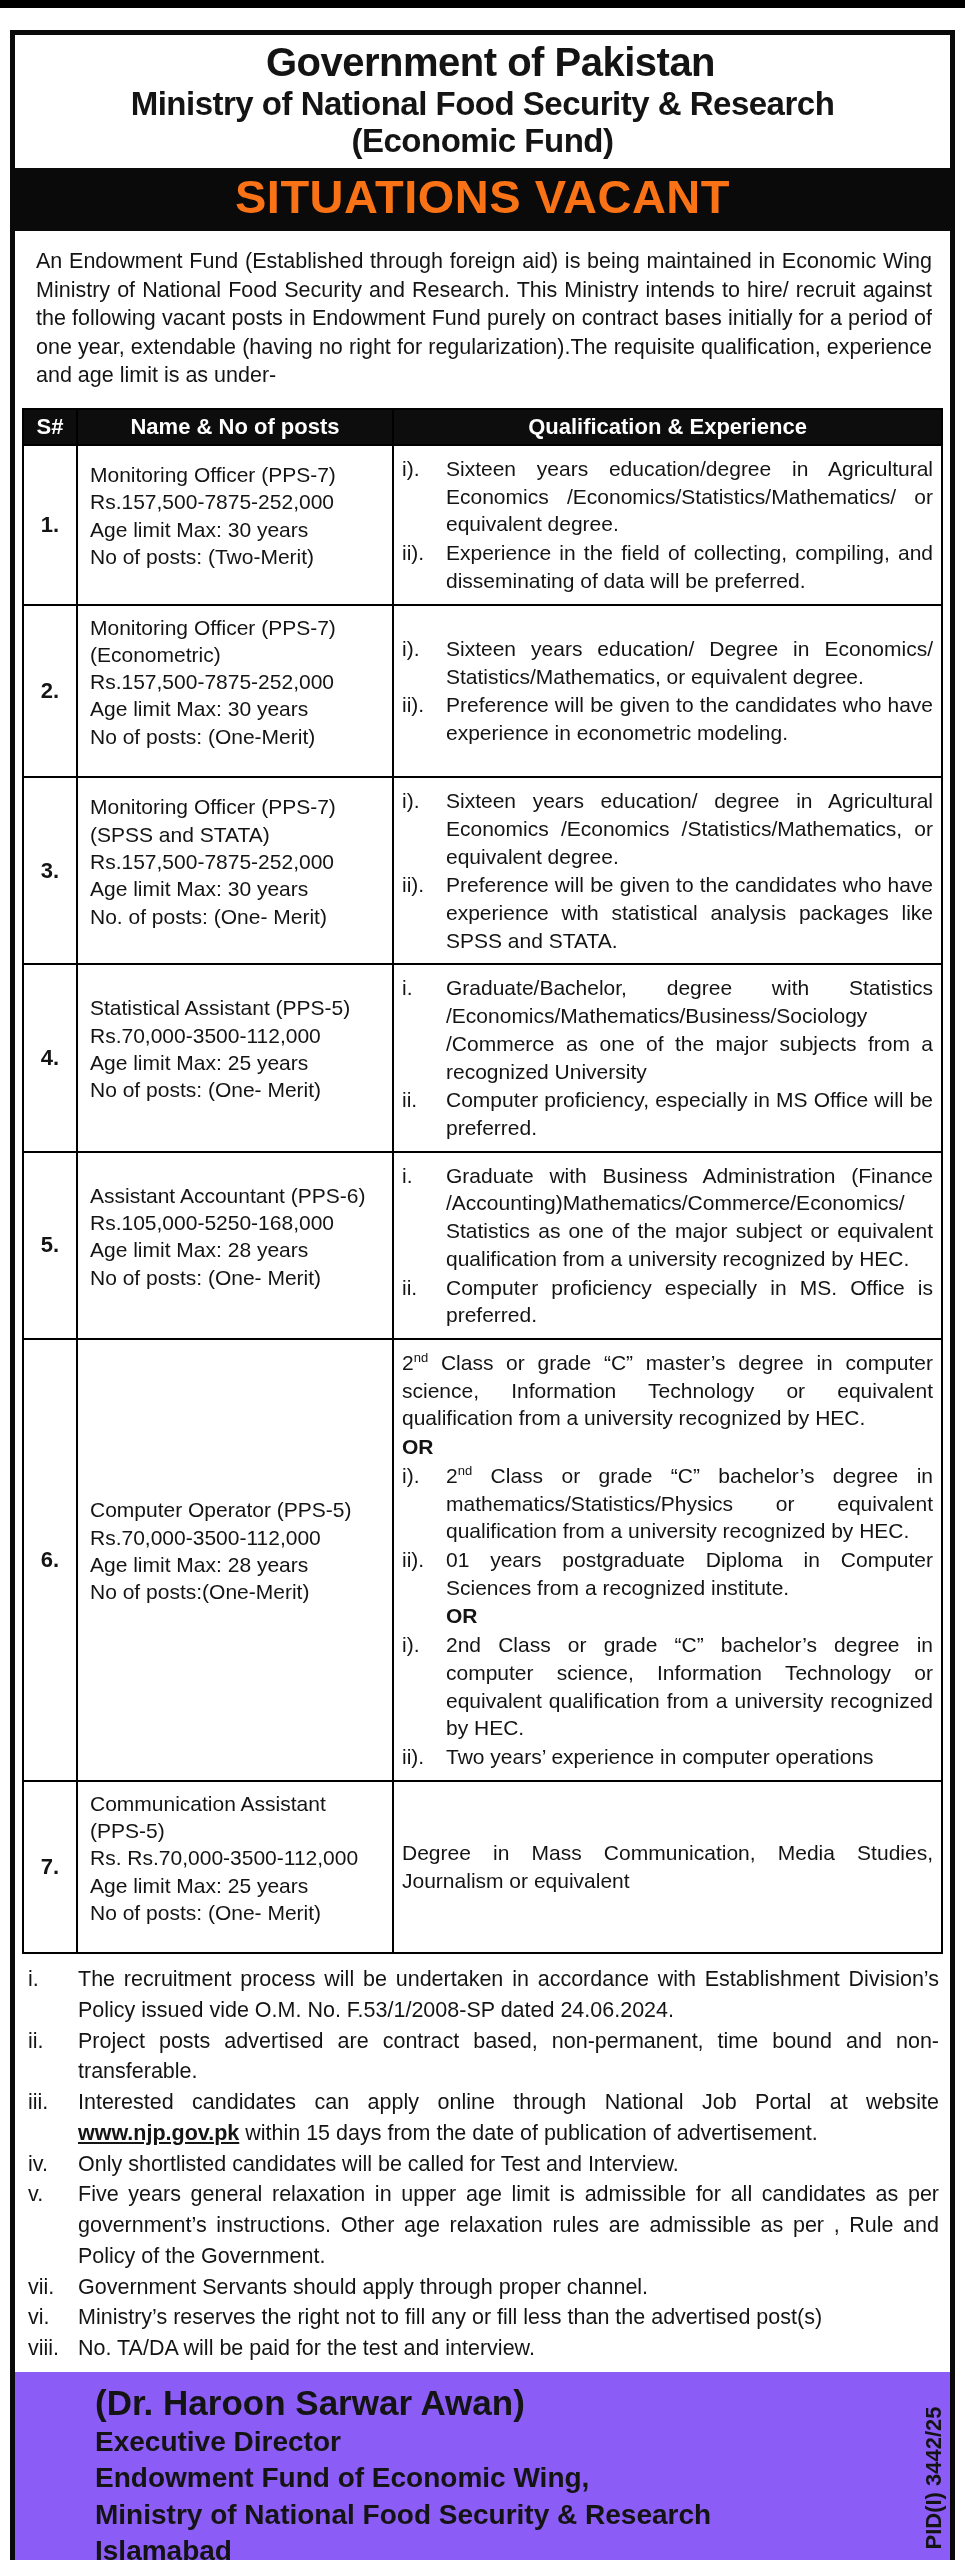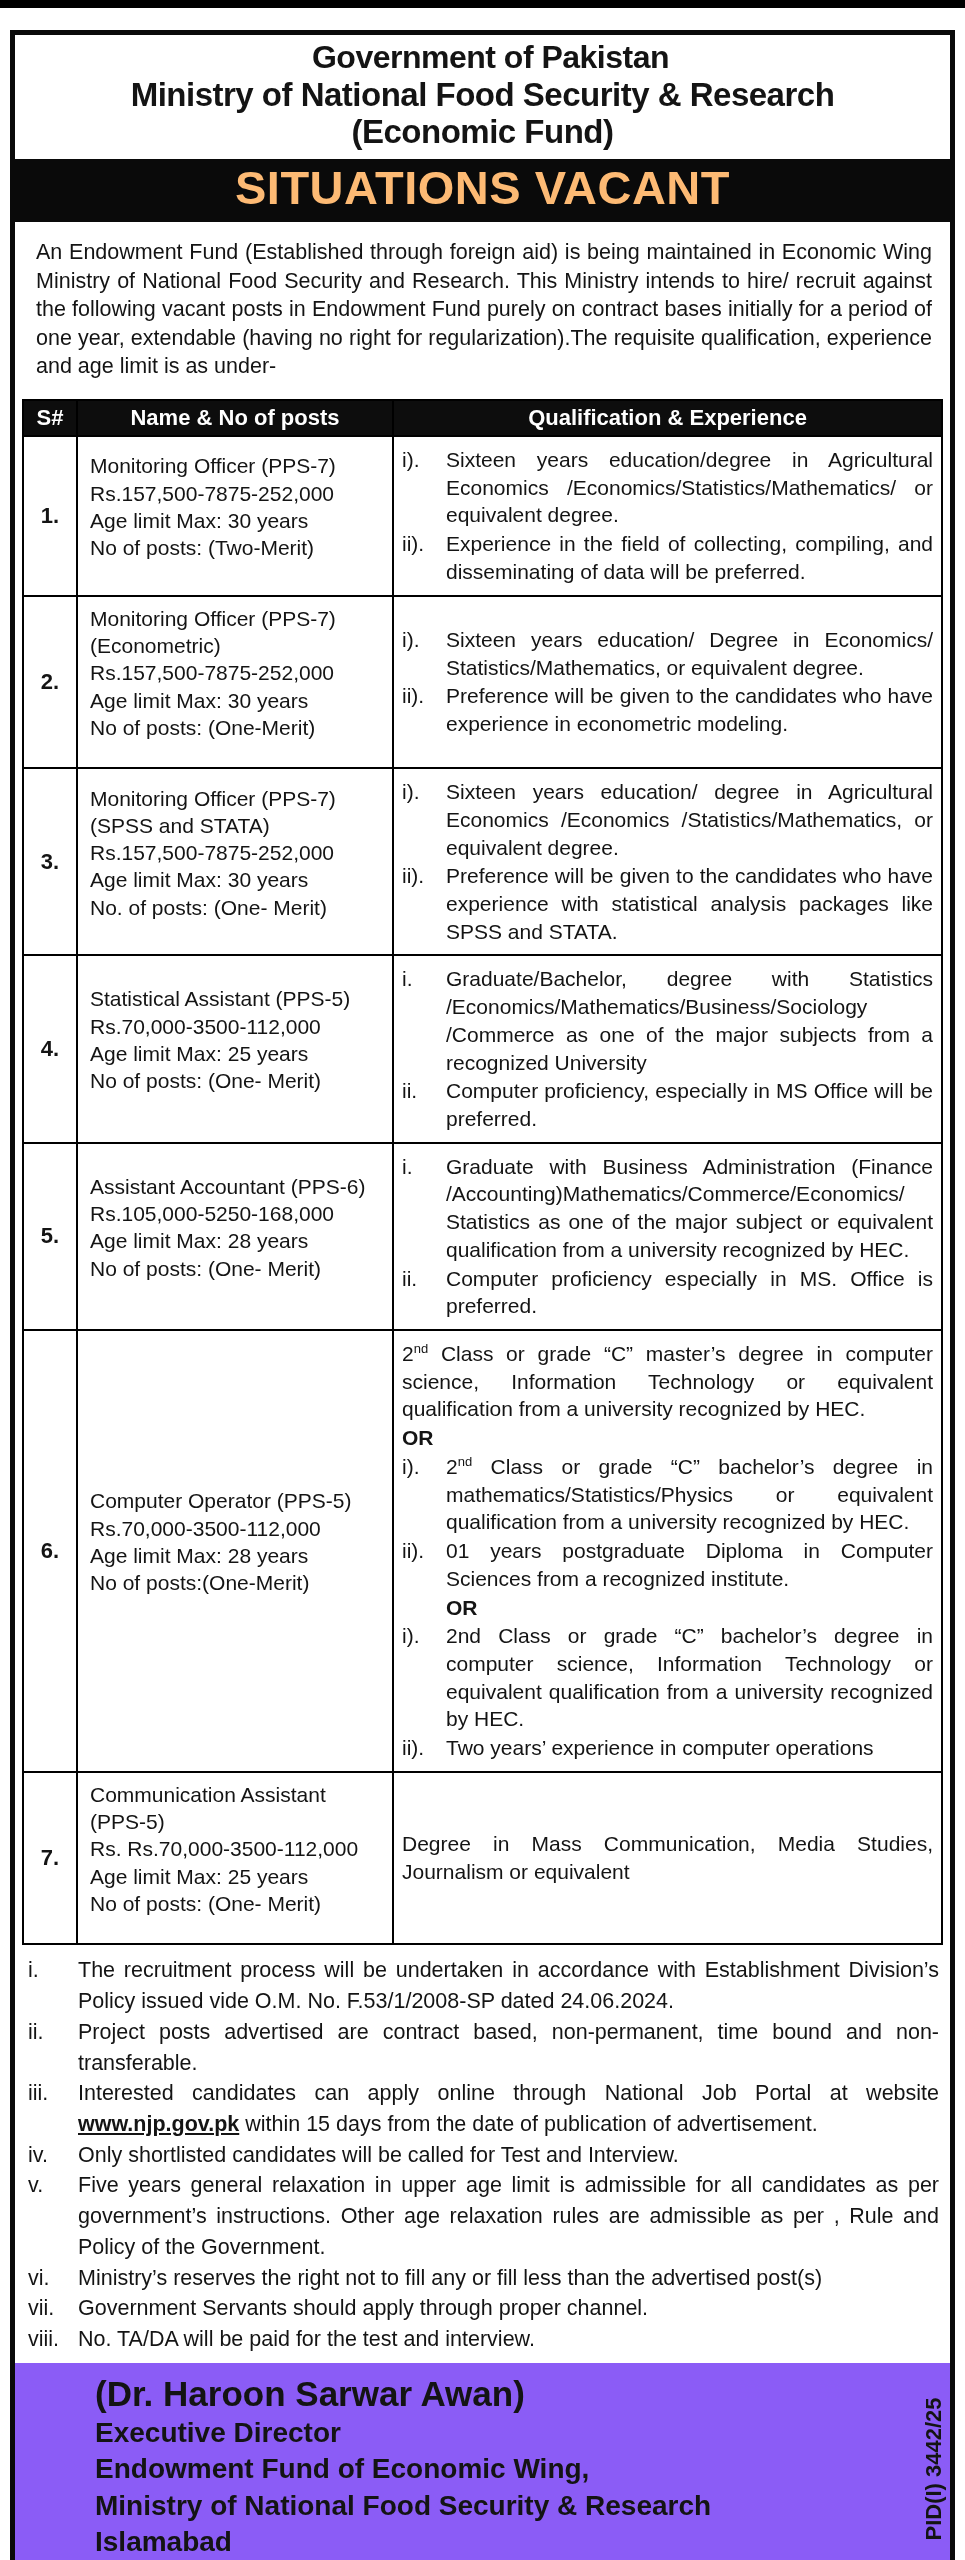--- a/index.html
+++ b/index.html
@@ -9,25 +9,25 @@
     -webkit-font-smoothing:antialiased;
   }
   .topbar { height:8px; background:#000; }
   .ad {
     margin:22px 10px 0 10px;
     border:5px solid #0a0a0a;
     background:#fff;
   }
   
   .ad-header { text-align:center; padding:5px 0 8px 0; font-weight:bold; }
-  .gov-title { font-size:32px; line-height:1.12; letter-spacing:-0.5px;padding-left:16px; }
+  .gov-title { font-size:40px; line-height:1.12; letter-spacing:-0.5px;padding-left:16px; }
   .ministry  { font-size:33px; line-height:1.14; letter-spacing:-0.5px; }
   .wing      { font-size:33px; line-height:1.14; letter-spacing:-0.5px; }
   .banner {
-    background:#0a0a0a; color:#fdba74; text-align:center;
+    background:#0a0a0a; color:#f97316; text-align:center;
     font-size:47px; font-weight:bold; letter-spacing:0.5px;
     padding:1px 0 7px 0;
   }
   
   .intro {
     margin:8px; padding:8px 10px 10px 13px;
     font-size:21.5px; line-height:1.33; text-align:justify;
   }
   
   table.posts {
@@ -265,26 +265,26 @@
       </div>
     <div class="term">
         <span class="tm">iv.</span>
         <span class="tt">Only shortlisted candidates will be called for Test and Interview.</span>
       </div>
     <div class="term">
         <span class="tm">v.</span>
         <span class="tt">Five years general relaxation in upper age limit is admissible for all candidates as per government’s instructions. Other age relaxation rules are admissible as per , Rule and Policy of the Government.</span>
       </div>
     <div class="term">
+        <span class="tm">vii.</span>
+        <span class="tt">Government Servants should apply through proper channel.</span>
+      </div>
+    <div class="term">
         <span class="tm">vi.</span>
         <span class="tt">Ministry’s reserves the right not to fill any or fill less than the advertised post(s)</span>
-      </div>
-    <div class="term">
-        <span class="tm">vii.</span>
-        <span class="tt">Government Servants should apply through proper channel.</span>
       </div>
     <div class="term">
         <span class="tm">viii.</span>
         <span class="tt">No. TA/DA will be paid for the test and interview.</span>
       </div>
   </div>
 
   <div class="sig">
     <div class="sig-name">(Dr. Haroon Sarwar Awan)</div>
     <div class="sig-line">Executive Director</div>

